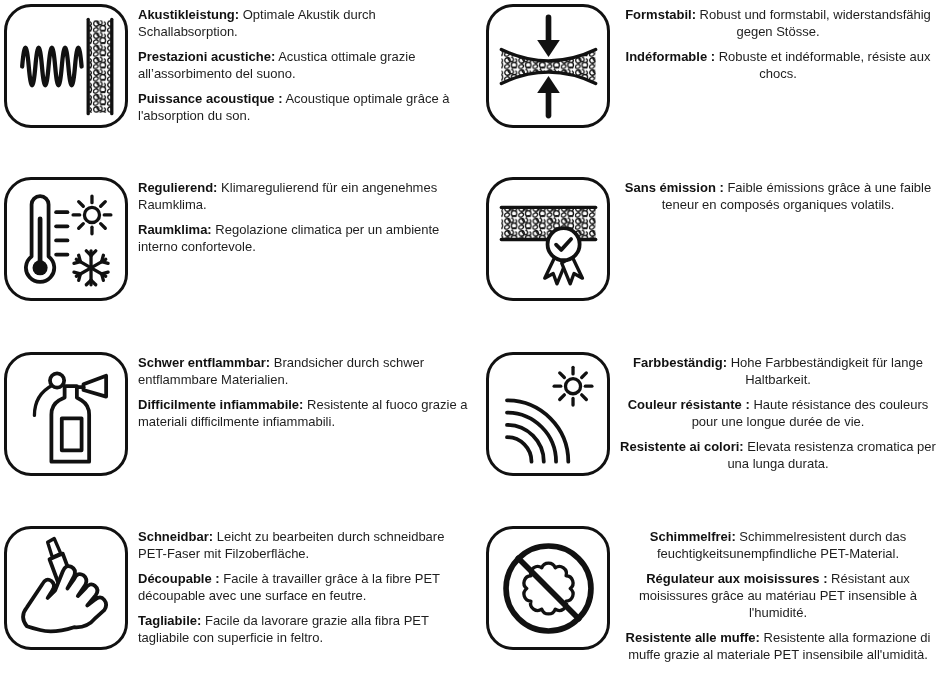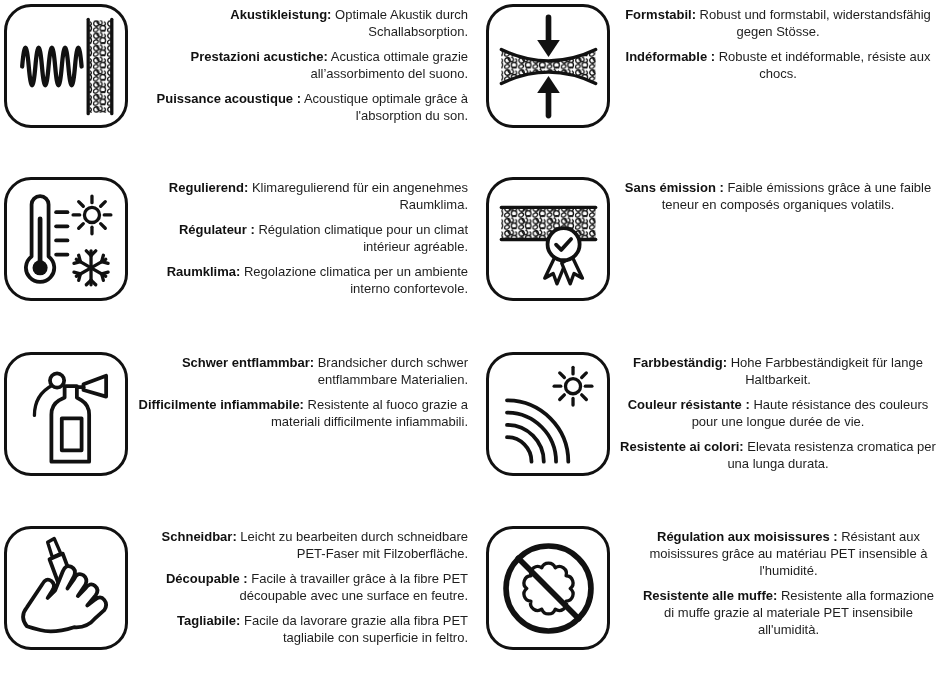--- a/index.html
+++ b/index.html
@@ -9,31 +9,31 @@
     font-family: "Liberation Sans", sans-serif; color: #1e1e1e;
     display: grid; grid-template-columns: 468px 468px;
     grid-template-rows: 170px 170px 170px 170px;
   }
   .cell { display: flex; align-items: flex-start; }
   .cell.left  { padding-left: 4px;  }
   .cell.right { padding-left: 18px; text-align: center; }
   .page > .cell:nth-child(-n+2) { padding-top: 4px; }
   .page > .cell:nth-child(n+3):nth-child(-n+4) { padding-top: 7px; }
   .page > .cell:nth-child(n+5):nth-child(-n+6) { padding-top: 12px; }
-  .page > .cell:nth-child(n+7) { padding-top: 16px; gap: 21px; }
+  .page > .cell:nth-child(n+7) { padding-top: 16px; }
   .iconbox {
     flex: 0 0 auto; width: 124px; height: 124px;
     border: 3.5px solid #111; border-radius: 27px;
     display: flex; align-items: center; justify-content: center;
     margin-right: 10px; background: #fff;
   }
   .iconbox svg { display: block; }
   .icon-stroke { stroke: #111; fill: none; stroke-linecap: round; stroke-linejoin: round; }
   .text { padding-top: 2px; font-size: 13px; line-height: 17px; }
-  .cell.left  .text { max-width: 330px; text-align: right; }
+  .cell.left  .text { max-width: 330px; }
   .cell.right .text { max-width: 316px; }
   .text p { margin: 0 0 8px 0; }
   .text b { font-weight: 700; color: #111; }
 </style>
 </head>
 <body>
 
 <svg width="0" height="0" style="position:absolute" aria-hidden="true">
   <defs>
     <pattern id="scrib" width="15" height="13" patternUnits="userSpaceOnUse">
@@ -116,21 +116,20 @@
         <use href="#flake-arm"></use>
         <use href="#flake-arm" transform="rotate(60 88 92)"></use>
         <use href="#flake-arm" transform="rotate(120 88 92)"></use>
         <use href="#flake-arm" transform="rotate(180 88 92)"></use>
         <use href="#flake-arm" transform="rotate(240 88 92)"></use>
         <use href="#flake-arm" transform="rotate(300 88 92)"></use>
       </svg>
     </div>
     <div class="text">
       <p><b>Regulierend:</b> <span>Klimaregulierend für ein angenehmes Raumklima.</span></p>
-      <p><b>Régulateur :</b> <span>Régulation climatique pour un climat intérieur agréable.</span></p>
       <p><b>Raumklima:</b> <span>Regolazione climatica per un ambiente interno confortevole.</span></p>
     </div>
   </div>
 
   <div class="cell right">
     <div class="iconbox">
       <svg width="117" height="117" viewBox="0 0 124 124" class="icon-stroke">
         <rect x="12" y="29" width="100" height="32" fill="url(#scrib)" stroke="none"></rect>
         <line x1="12" y1="28" x2="112" y2="28" stroke-width="3.5"></line>
         <line x1="12" y1="62" x2="112" y2="62" stroke-width="3.5"></line>
@@ -215,18 +214,19 @@
         <path stroke-width="3.5" fill="#fff" d="M85,62
           A7.5,7.5 0 0 1 80.6,75.5 A7.5,7.5 0 0 1 69.1,83.9 A7.5,7.5 0 0 1 54.9,83.9
           A7.5,7.5 0 0 1 43.4,75.5 A7.5,7.5 0 0 1 39,62 A7.5,7.5 0 0 1 43.4,48.5
           A7.5,7.5 0 0 1 54.9,40.1 A7.5,7.5 0 0 1 69.1,40.1 A7.5,7.5 0 0 1 80.6,48.5
           A7.5,7.5 0 0 1 85,62 Z"></path>
         <line x1="30" y1="30" x2="94" y2="94" stroke-width="6"></line>
         <circle cx="62" cy="62" r="45" stroke-width="6"></circle>
       </svg>
     </div>
     <div class="text">
-      <p><b>Régulation aux moisissures :</b> <span>Résistant aux moisissures grâce au matériau PET insensible à l'humidité.</span></p>
+      <p><b>Schimmelfrei:</b> <span>Schimmelresistent durch das feuchtigkeitsunempfindliche PET-Material.</span></p>
+      <p><b>Régulateur aux moisissures :</b> <span>Résistant aux moisissures grâce au matériau PET insensible à l'humidité.</span></p>
       <p><b>Resistente alle muffe:</b> <span>Resistente alla formazione di muffe grazie al materiale PET insensibile all'umidità.</span></p>
     </div>
   </div>
 
 </div>
 
 </body></html>

